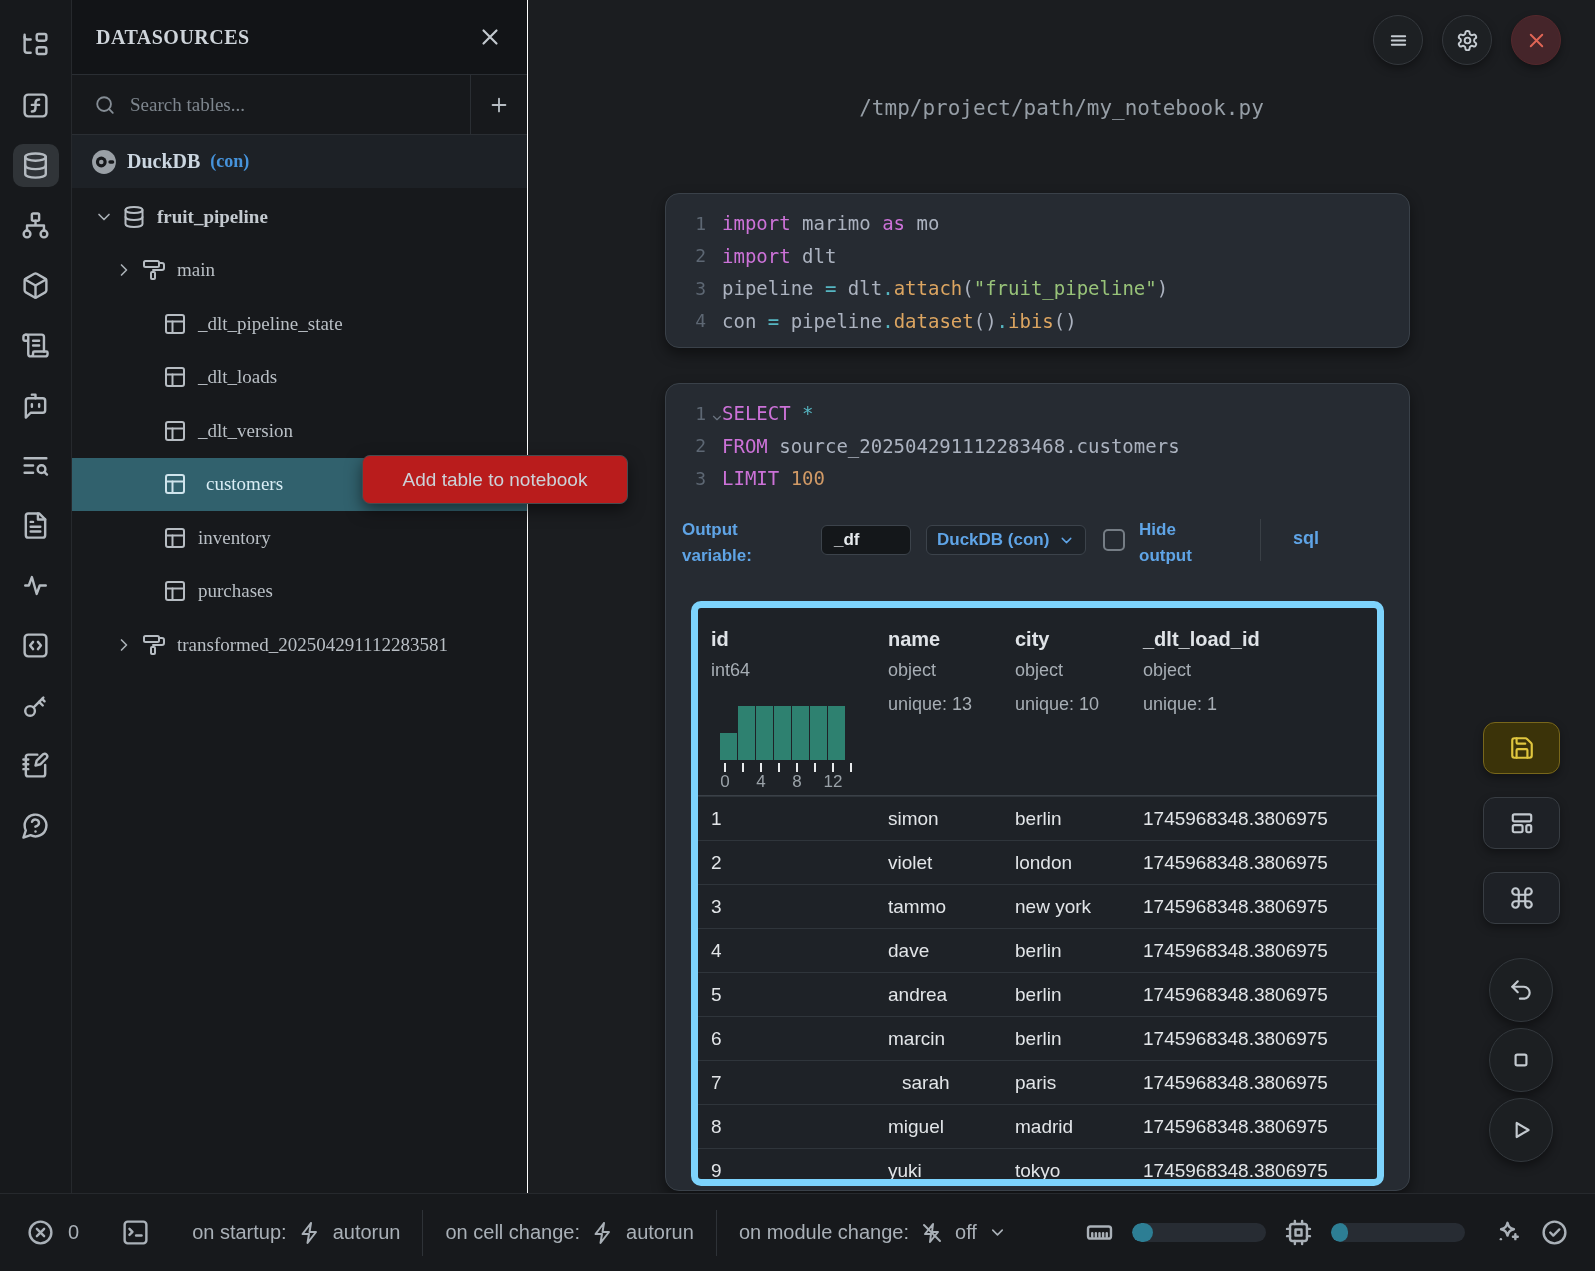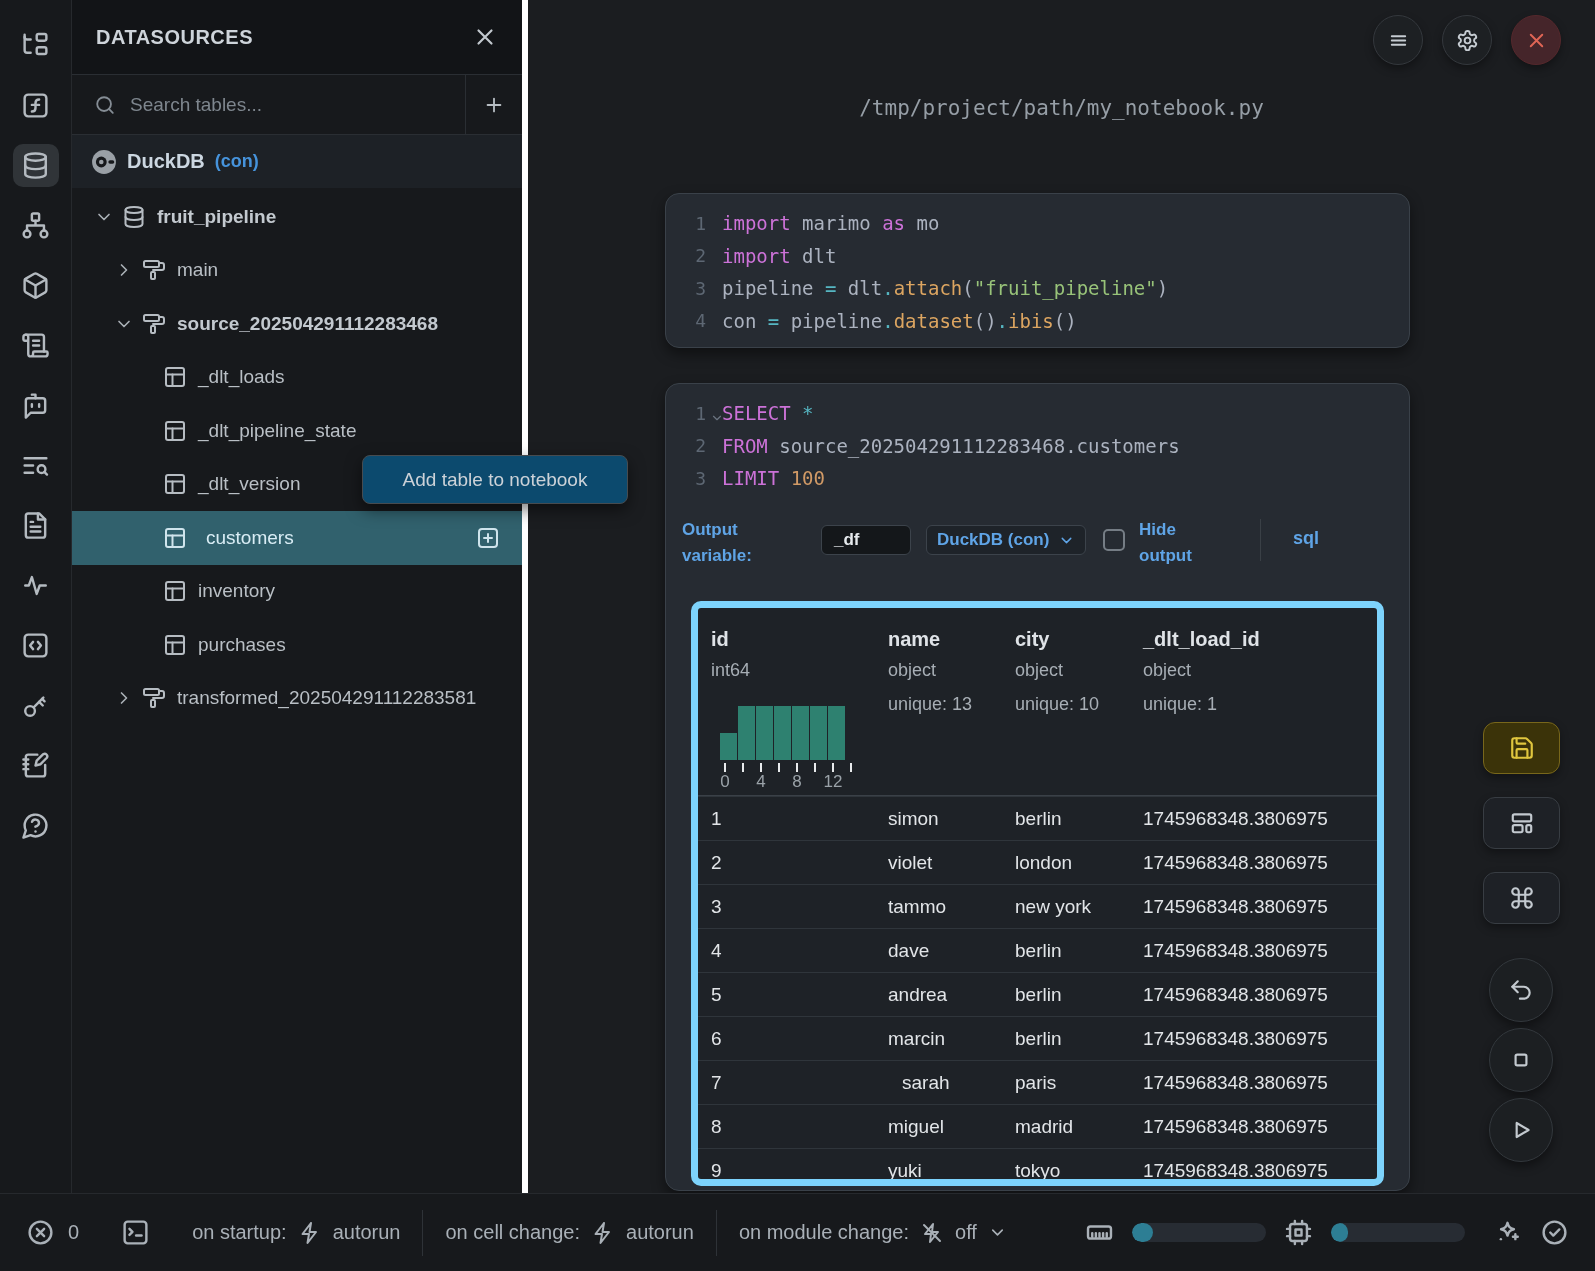--- a/index.html
+++ b/index.html
@@ -16,21 +16,21 @@
   .activity-bar {
     position:absolute; left:0; top:0; width:72px; height:1193px;
     background:#17191c; border-right:1px solid #26292d;
     display:flex; flex-direction:column; align-items:center; padding-top:24px; gap:17px;
   }
   .ab-item { width:46px; height:43px; border-radius:10px; display:flex; align-items:center; justify-content:center; color:#b4bac0; cursor:pointer; flex:none; }
   .ab-item .ic { width:29px; height:29px; }
   .ab-item.active { background:#303438; }
 
   
-  .panel { position:absolute; left:72px; top:0; width:456px; height:1193px; background:#17191c; border-right:6px solid #ffffff; }
+  .panel { position:absolute; left:72px; top:0; width:456px; height:1193px; background:#17191c; border-right:1px solid #ffffff;font-family:Liberation Serif, serif; }
   .panel-header { height:75px; background:#121417; border-bottom:1px solid #2a2e33; display:flex; align-items:center; padding:0 24px; }
   .panel-title { font-size:20px; font-weight:bold; letter-spacing:.5px; color:#ced4da; }
   .panel-close { margin-left:auto; width:26px; height:26px; color:#c2c8ce; cursor:pointer; }
   .search-row { height:60px; border-bottom:1px solid #2a2e33; display:flex; align-items:stretch; }
   .search-left { flex:1; display:flex; align-items:center; padding-left:22px; gap:14px; }
   .search-left .ic { width:22px; height:22px; color:#858d95; }
   .search-placeholder { font-size:19px; color:#7e868e; }
   .add-source-btn { width:57px; border-left:1px solid #2a2e33; display:flex; align-items:center; justify-content:center; color:#b7bdc3; cursor:pointer; }
   .add-source-btn .ic { width:22px; height:22px; }
   .engine-row { height:53px; background:#1d2126; display:flex; align-items:center; padding-left:19px; gap:10px; }
@@ -45,21 +45,21 @@
   .tree-item.lvl0 { padding-left:22px; }
   .tree-item.lvl1 { padding-left:42px; }
   .tree-item.lvl2 { padding-left:91px; }
   .tree-item.selected { background:#31616d;gap:8px; }
   .tree-item.selected .tree-label { color:#d9edf5; }
   .tree-item.selected .node-ic { color:#cfe4ec; }
   .row-action { position:absolute; right:22px; width:24px; height:24px; color:#cfe4ec; }
 
   .tooltip {
     position:absolute; left:362px; top:455px; width:266px; height:49px; z-index:40;
-    background:#0c4a6e; border:1px solid #474b4f; border-radius:8px;
+    background:#b91c1c; border:1px solid #474b4f; border-radius:8px;
     display:flex; align-items:center; justify-content:center;
     font-size:19px; color:#ccd2d8; box-shadow:0 6px 16px rgba(0,0,0,.5);
   }
 
   
   .main { position:absolute; left:528px; top:0; width:1067px; height:1193px; }
   .win-btn { position:absolute; top:15px; width:50px; height:50px; border-radius:50%;
     border:1px solid #34383d; background:#1d2023; display:flex; align-items:center; justify-content:center;
     color:#c6ccd2; cursor:pointer; box-shadow:0 4px 8px rgba(0,0,0,.35); }
   .win-btn .ic { width:23px; height:23px; }
@@ -343,54 +343,39 @@
           </span>
           <span class="node-ic ic">
             <svg viewBox="0 0 24 24" fill="none" stroke="currentColor" stroke-width="2" stroke-linecap="round" stroke-linejoin="round">
               <rect x="2" y="3" width="15" height="6" rx="1.5"></rect>
               <path d="M17 5h3a2 2 0 0 1 2 2v3a2 2 0 0 1-2 2h-9"></path>
               <rect x="9" y="14" width="4" height="7" rx="1"></rect>
             </svg>
           </span>
           <span class="tree-label">main</span>
         </div>
-        <div class="tree-item lvl1 bold">
-          <span class="chev ic">
-            <svg viewBox="0 0 24 24" fill="none" stroke="currentColor" stroke-width="2" stroke-linecap="round" stroke-linejoin="round">
-              <path d="m6 9 6 6 6-6"></path>
-            </svg>
-          </span>
-          <span class="node-ic ic">
-            <svg viewBox="0 0 24 24" fill="none" stroke="currentColor" stroke-width="2" stroke-linecap="round" stroke-linejoin="round">
-              <rect x="2" y="3" width="15" height="6" rx="1.5"></rect>
-              <path d="M17 5h3a2 2 0 0 1 2 2v3a2 2 0 0 1-2 2h-9"></path>
-              <rect x="9" y="14" width="4" height="7" rx="1"></rect>
-            </svg>
-          </span>
-          <span class="tree-label">source_202504291112283468</span>
-        </div>
         <div class="tree-item lvl2">
           <span class="node-ic ic">
             <svg viewBox="0 0 24 24" fill="none" stroke="currentColor" stroke-width="2" stroke-linecap="round" stroke-linejoin="round">
               <rect x="3" y="3" width="18" height="18" rx="2"></rect>
               <path d="M3 9.5h18"></path>
               <path d="M9.5 9.5V21"></path>
             </svg>
           </span>
-          <span class="tree-label">_dlt_loads</span>
+          <span class="tree-label">_dlt_pipeline_state</span>
         </div>
         <div class="tree-item lvl2">
           <span class="node-ic ic">
             <svg viewBox="0 0 24 24" fill="none" stroke="currentColor" stroke-width="2" stroke-linecap="round" stroke-linejoin="round">
               <rect x="3" y="3" width="18" height="18" rx="2"></rect>
               <path d="M3 9.5h18"></path>
               <path d="M9.5 9.5V21"></path>
             </svg>
           </span>
-          <span class="tree-label">_dlt_pipeline_state</span>
+          <span class="tree-label">_dlt_loads</span>
         </div>
         <div class="tree-item lvl2">
           <span class="node-ic ic">
             <svg viewBox="0 0 24 24" fill="none" stroke="currentColor" stroke-width="2" stroke-linecap="round" stroke-linejoin="round">
               <rect x="3" y="3" width="18" height="18" rx="2"></rect>
               <path d="M3 9.5h18"></path>
               <path d="M9.5 9.5V21"></path>
             </svg>
           </span>
           <span class="tree-label">_dlt_version</span>

